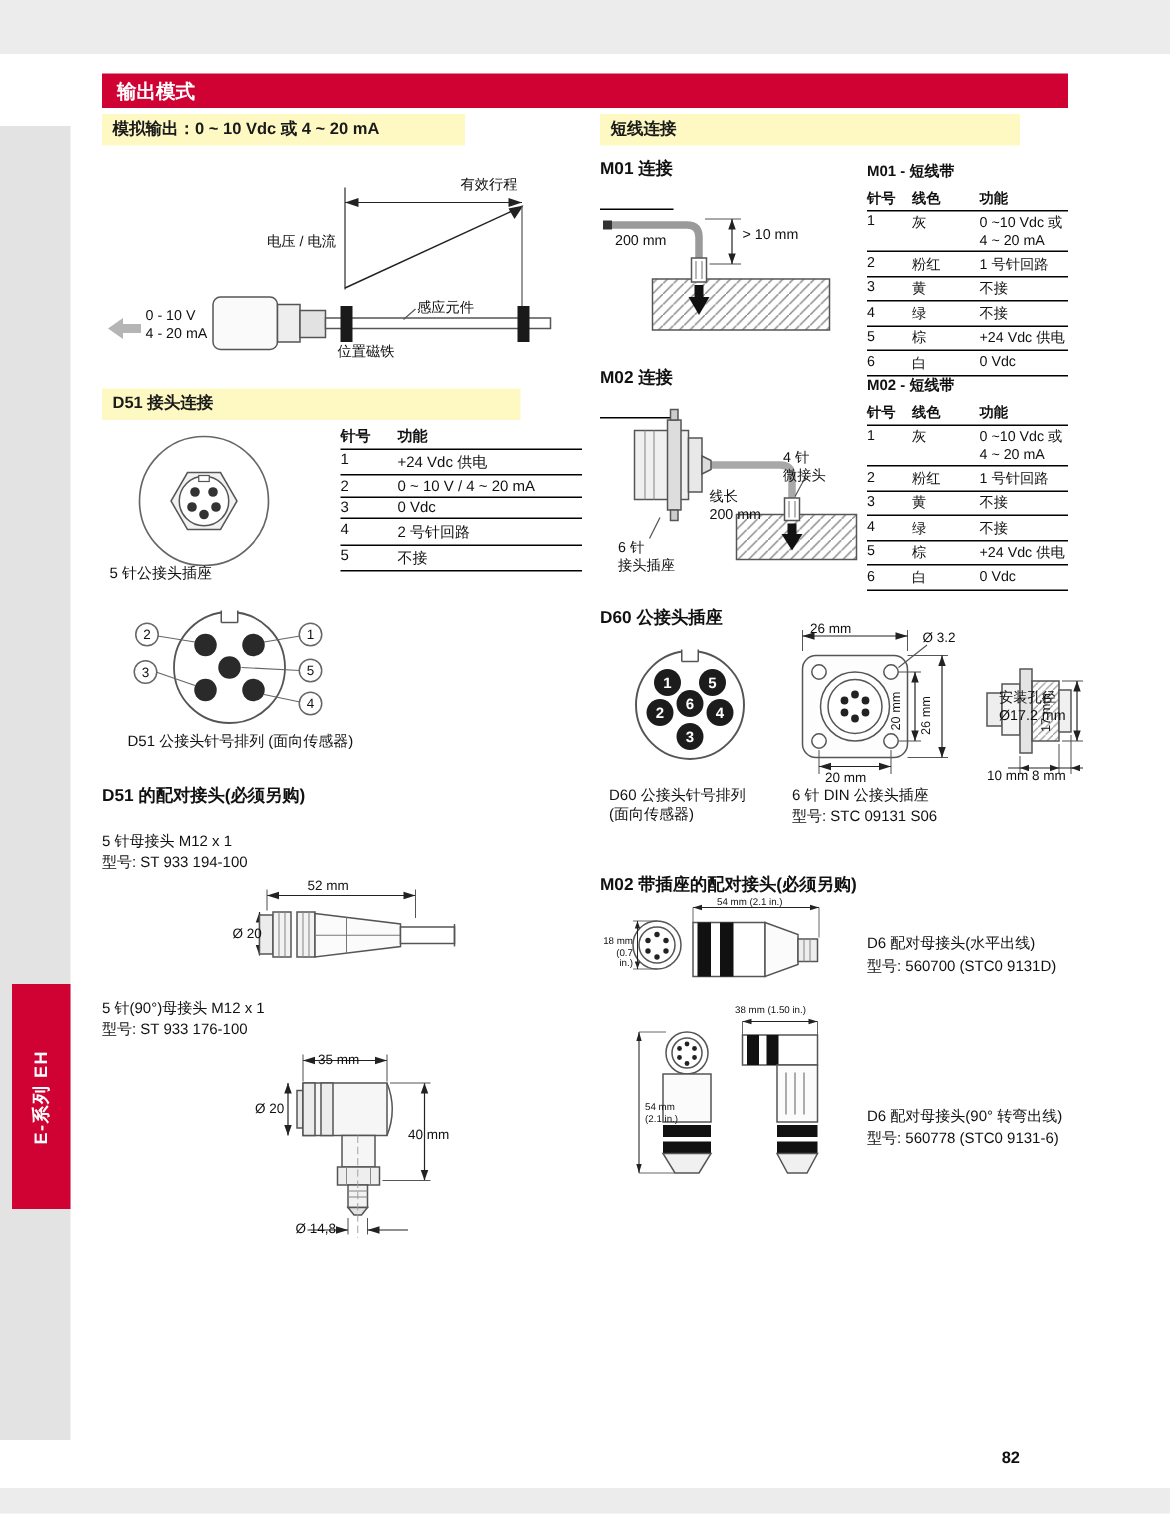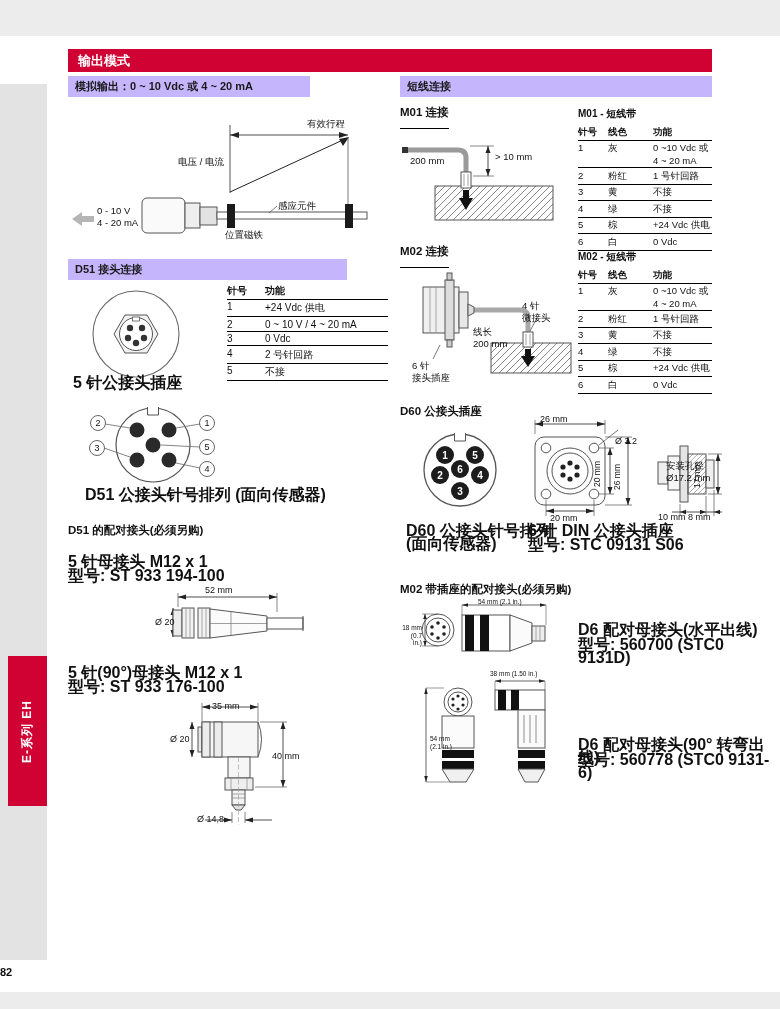--- a/index.html
+++ b/index.html
@@ -7,47 +7,47 @@
        font-family:"Liberation Sans","DejaVu Sans",sans-serif;color:#111;overflow:hidden;}
   .band{position:absolute;left:0;width:780px;background:#ececec;}
   .left-strip{position:absolute;left:0;top:84px;width:47px;height:876px;background:#e3e3e3;}
   .side-tab{position:absolute;left:8px;top:656px;width:39px;height:150px;background:#d00234;
             display:flex;align-items:center;justify-content:center;}
   .side-tab span{transform:rotate(-90deg);white-space:nowrap;color:#fff;font-weight:bold;
                  font-size:12px;letter-spacing:1px;}
   .red-header{position:absolute;left:68px;top:49px;width:644px;height:23px;background:#d00234;
               color:#fff;font-weight:bold;font-size:13px;line-height:23px;padding-left:10px;
               box-sizing:border-box;}
-  .gray-bar{position:absolute;height:21px;background:#c4b5fd;font-weight:bold;font-size:11px;
+  .gray-bar{position:absolute;height:21px;background:#fef9c3;font-weight:bold;font-size:11px;
             line-height:21px;padding-left:7px;box-sizing:border-box;color:#1a1a1a;}
   .h-ul{position:absolute;font-weight:bold;font-size:11.5px;color:#111;
-        border-bottom:1.5px solid #000;padding-bottom:8px;}
+        border-bottom:1.5px solid #000;padding-bottom:19px;}
   .h-b{position:absolute;font-weight:bold;font-size:11.5px;color:#111;}
-  .cap{position:absolute;font-weight:bold;font-size:16px;color:#111;line-height:13px;
+  .cap{position:absolute;font-weight:normal;font-size:10px;color:#111;line-height:13px;
        white-space:pre-line;}
   .lbl{position:absolute;font-size:9.5px;color:#111;line-height:11.5px;white-space:pre-line;}
   .lbl.tiny{font-size:6.5px;line-height:7.5px;}
   .lbl.dim{font-size:9px;}
   .vlbl{position:absolute;font-size:8.5px;color:#111;white-space:nowrap;
         transform:rotate(-90deg);transform-origin:0 100%;height:10px;line-height:10px;}
   
   .pin-table{position:absolute;left:227px;top:282px;width:161px;font-size:10px;}
   .pt-row{display:flex;border-bottom:1px solid #000;padding:1.5px 0 1px;}
   .pt-head{font-weight:bold;}
   .pt-c1{width:38px;}
   .pt-c2{flex:1;}
   
   .wire-table{position:absolute;width:134px;font-size:9.5px;}
   .wt-title{font-weight:bold;font-size:10px;margin-bottom:3px;}
   .wt-row{display:flex;border-bottom:1px solid #000;padding:1.5px 0 1px;}
   .wt-head{font-weight:bold;}
   .wt-c1{width:30px;}
   .wt-c2{width:45px;}
   .wt-c3{flex:1;white-space:pre-line;}
-  .pagenum{position:absolute;left:0;top:966px;width:680px;text-align:left;
+  .pagenum{position:absolute;left:0;top:966px;width:680px;text-align:right;
            font-weight:bold;font-size:11px;}
   svg{position:absolute;overflow:visible;}
   .svgtext{font-family:"Liberation Sans",sans-serif;}
 </style>
 </head>
 <body>
 
 <div class="band" style="top:0;height:36px;"></div>
 <div class="band" style="top:992px;height:17px;"></div>
 <div class="left-strip"></div>
@@ -220,21 +220,21 @@
   <line x1="40" y1="125" x2="67" y2="125" stroke="#222" stroke-width="0.8"></line>
   <polygon points="67,125 59,122.5 59,127.5" fill="#222"></polygon>
   <line x1="80" y1="125" x2="107" y2="125" stroke="#222" stroke-width="0.8"></line>
   <polygon points="80,125 88,122.5 88,127.5" fill="#222"></polygon>
 </svg>
 <div class="lbl dim" style="left:212px;top:701px;">35 mm</div>
 <div class="lbl dim" style="left:170px;top:734px;">Ø 20</div>
 <div class="lbl dim" style="left:272px;top:751px;">40 mm</div>
 <div class="lbl dim" style="left:197px;top:814px;">Ø 14,8</div>
 
-<div class="gray-bar" style="left:400px;top:76px;width:312px;">短线连接</div>
+<div class="gray-bar" style="left:400px;top:76px;width:280px;">短线连接</div>
 
 <div class="h-ul" style="left:400px;top:105px;">M01 连接</div>
 
 <svg style="left:400px;top:126px;" width="170" height="112" viewBox="0 0 170 112">
   <defs>
     <pattern id="hA" patternUnits="userSpaceOnUse" width="7" height="7">
       <path d="M0,7 L7,0" stroke="#888" stroke-width="1"></path>
     </pattern>
   </defs>
   <rect x="35" y="60" width="118" height="34" fill="url(#hA)" stroke="#555"></rect>
@@ -423,21 +423,21 @@
   <line x1="100" y1="27" x2="100" y2="95" stroke="#222" stroke-width="0.8"></line>
   <polygon points="100,27 97.5,34 102.5,34" fill="#222"></polygon>
   <polygon points="100,95 97.5,88 102.5,88" fill="#222"></polygon>
   <line x1="18" y1="90" x2="18" y2="106" stroke="#555" stroke-width="0.7"></line>
   <line x1="66" y1="90" x2="66" y2="106" stroke="#555" stroke-width="0.7"></line>
   <line x1="18" y1="101" x2="66" y2="101" stroke="#222" stroke-width="0.8"></line>
   <polygon points="18,101 26,98.5 26,103.5" fill="#222"></polygon>
   <polygon points="66,101 58,98.5 58,103.5" fill="#222"></polygon>
 </svg>
 <div class="lbl dim" style="left:540px;top:414px;">26 mm</div>
-<div class="lbl dim" style="left:615px;top:420px;margin-top:16px;">Ø 3.2</div>
+<div class="lbl dim" style="left:615px;top:420px;">Ø 3.2</div>
 <div class="vlbl" style="left:602px;top:477px;">20 mm</div>
 <div class="vlbl" style="left:622px;top:480px;">26 mm</div>
 <div class="lbl dim" style="left:550px;top:513px;">20 mm</div>
 <div class="cap" style="left:528px;top:524px;">6 针 DIN 公接头插座</div>
 <div class="cap" style="left:528px;top:538px;">型号: STC 09131 S06</div>
 
 <svg style="left:652px;top:410px;" width="126" height="112" viewBox="0 0 126 112">
   <defs>
     <pattern id="hC" patternUnits="userSpaceOnUse" width="5" height="5">
       <path d="M0,5 L5,0" stroke="#999" stroke-width="0.8"></path>

